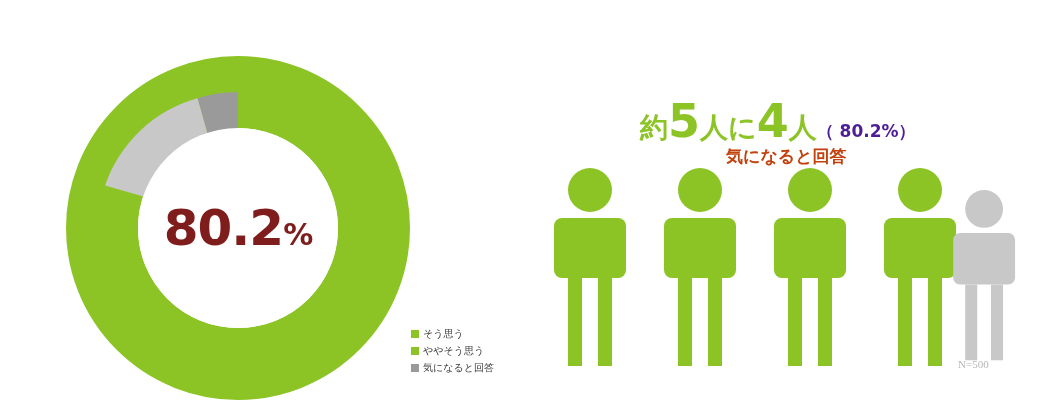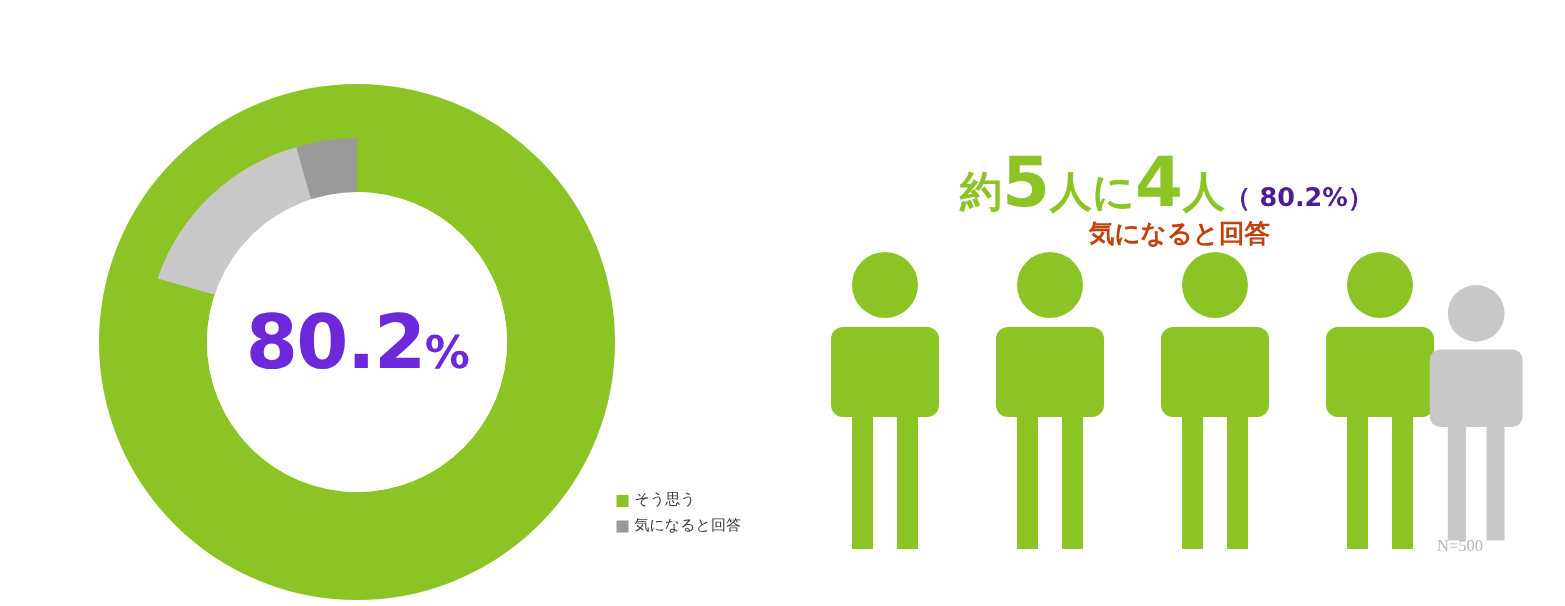--- a/index.html
+++ b/index.html
@@ -39,21 +39,21 @@
     height: 344px;
     display: flex;
     align-items: center;
     justify-content: center;
     pointer-events: none;
   }
   .donut-value {
     font-family: "DejaVu Sans", sans-serif;
     font-weight: bold;
     font-size: 50px;
-    color: #6d28d9;
+    color: #7f1d1d;
     letter-spacing: -1px;
     line-height: 1;
   }
   .donut-value .pct {
     font-size: 30px;
     vertical-align: baseline;
   }
 
   
   .legend {
@@ -167,20 +167,24 @@
       <span class="donut-value"><span>80.2</span><span class="pct">%</span></span>
     </div>
   </div>
 
   <div class="legend">
     <div class="legend-item">
       <span class="legend-swatch" style="background:#8cc425"></span>
       <span class="legend-text">そう思う</span>
     </div>
     <div class="legend-item">
+      <span class="legend-swatch" style="background:#8cc425"></span>
+      <span class="legend-text">ややそう思う</span>
+    </div>
+    <div class="legend-item">
       <span class="legend-swatch" style="background:#9a9a9a"></span>
       <span class="legend-text">気になると回答</span>
     </div>
   </div>
 
   <div class="pictogram-panel">
 
     <div class="headline">
       <span class="hl-small">約</span><span class="hl-big">5</span><span class="hl-small">人に</span><span class="hl-big">4</span><span class="hl-small">人</span><span class="hl-paren">（ 80.2%）</span>
     </div>

